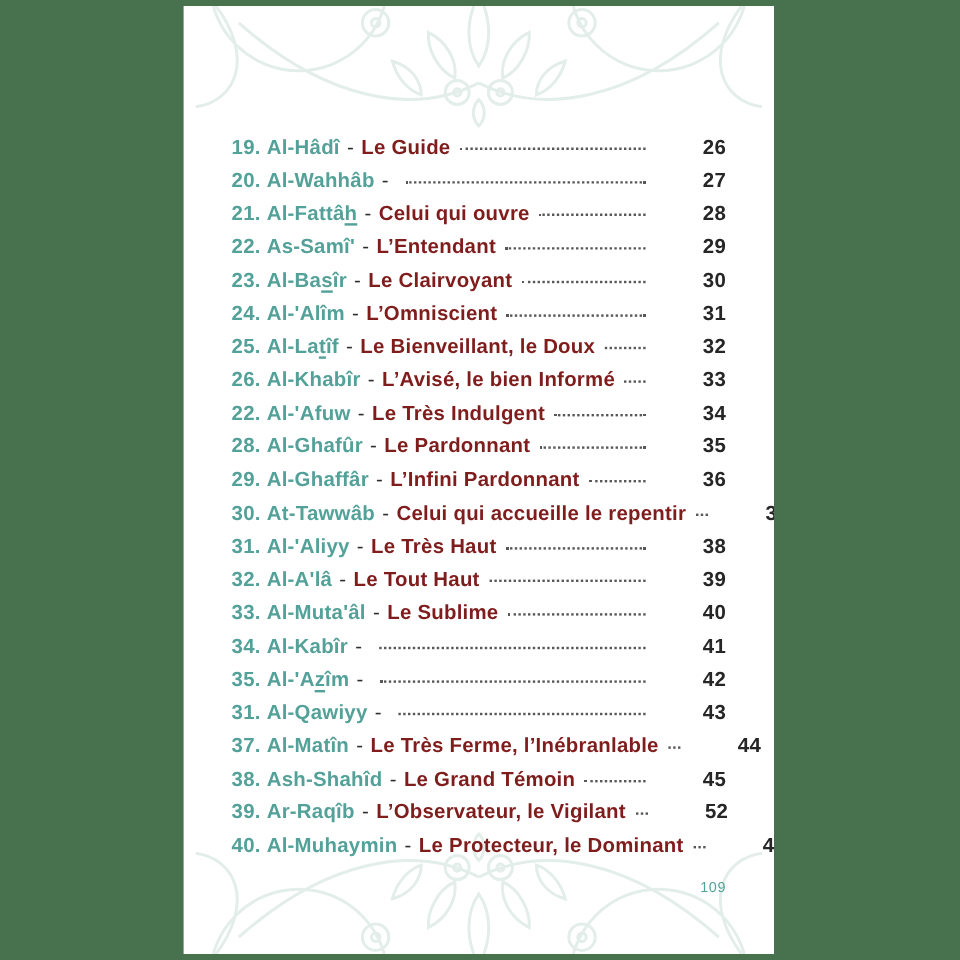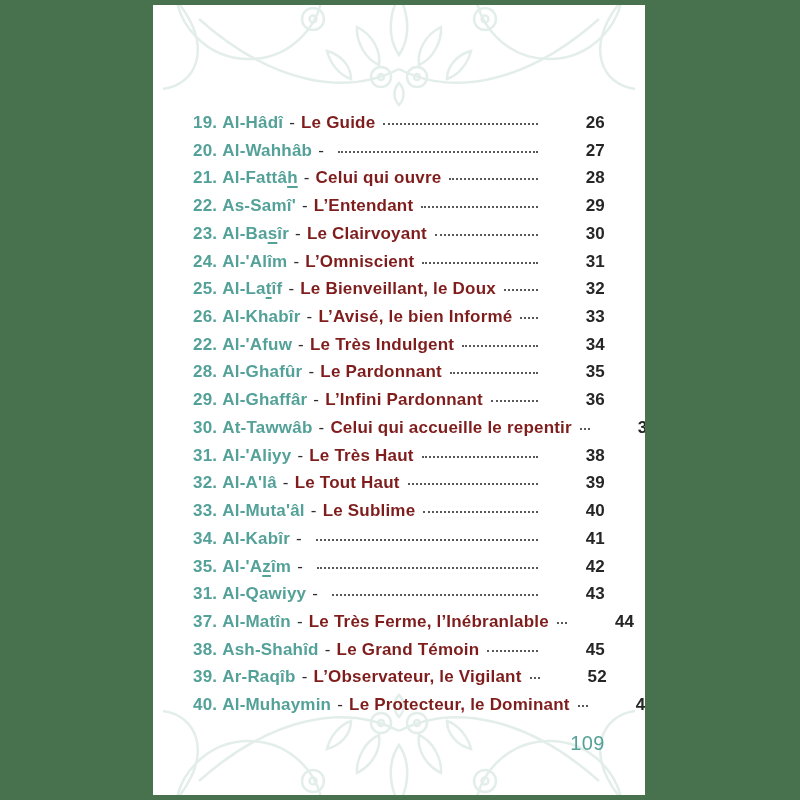--- a/index.html
+++ b/index.html
@@ -60,21 +60,21 @@
     border-bottom:2.4px dotted #585858;
     margin:0 5px 0 8px;
     transform:translateY(-3px);
   }
   .pagenum{
     color:#262626;font-weight:700;margin-left:43px;
   }
   .folio{
     position:absolute;
     top:727px;right:40px;
-    font-size:20px;
+    font-size:12px;
     color:#53a198;
     font-weight:500;
     letter-spacing:.5px;
     margin-left:24px;
   }
 </style>
 </head>
 <body>
 
 <div class="page">

